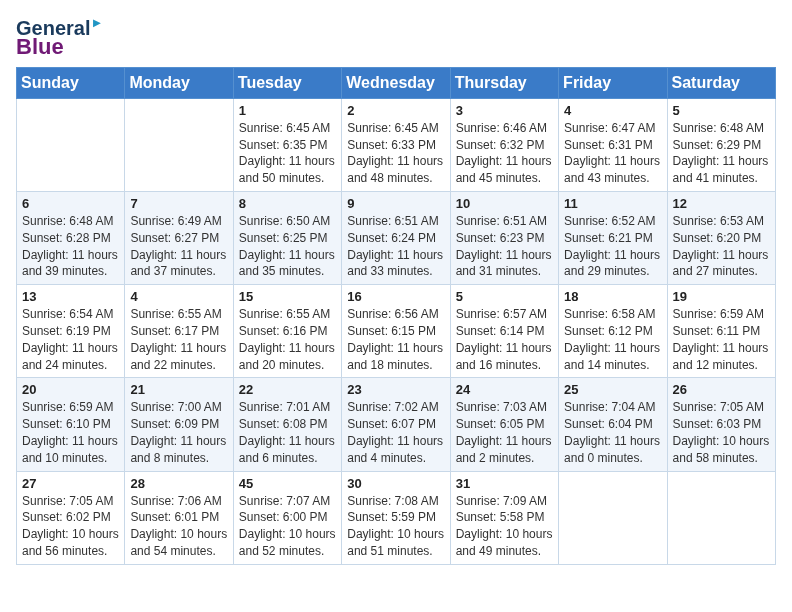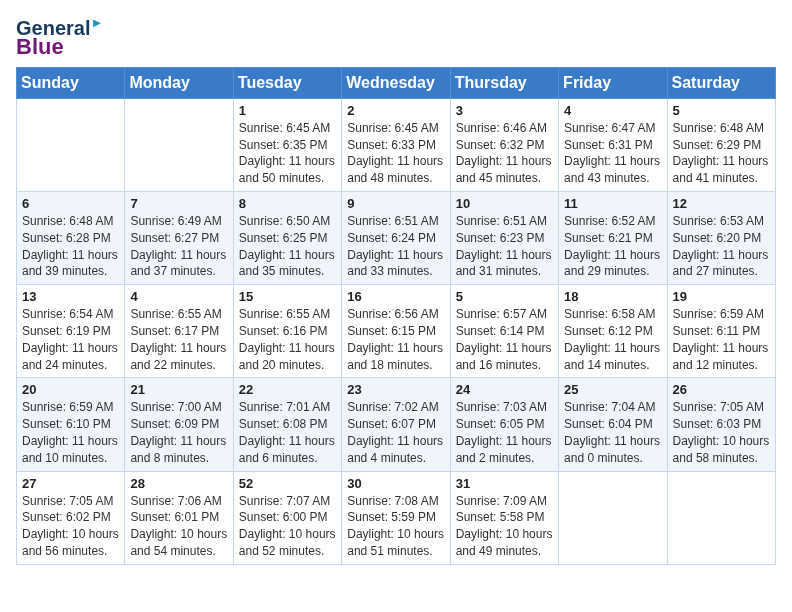--- a/index.html
+++ b/index.html
@@ -227,21 +227,21 @@
       <tr>
         <td>
           <div class="day-num">27</div>
           <div class="day-info">Sunrise: 7:05 AM<br>Sunset: 6:02 PM<br>Daylight: 10 hours and 56 minutes.</div>
         </td>
         <td>
           <div class="day-num">28</div>
           <div class="day-info">Sunrise: 7:06 AM<br>Sunset: 6:01 PM<br>Daylight: 10 hours and 54 minutes.</div>
         </td>
         <td>
-          <div class="day-num">52</div>
+          <div class="day-num">45</div>
           <div class="day-info">Sunrise: 7:07 AM<br>Sunset: 6:00 PM<br>Daylight: 10 hours and 52 minutes.</div>
         </td>
         <td>
           <div class="day-num">30</div>
           <div class="day-info">Sunrise: 7:08 AM<br>Sunset: 5:59 PM<br>Daylight: 10 hours and 51 minutes.</div>
         </td>
         <td>
           <div class="day-num">31</div>
           <div class="day-info">Sunrise: 7:09 AM<br>Sunset: 5:58 PM<br>Daylight: 10 hours and 49 minutes.</div>
         </td>

